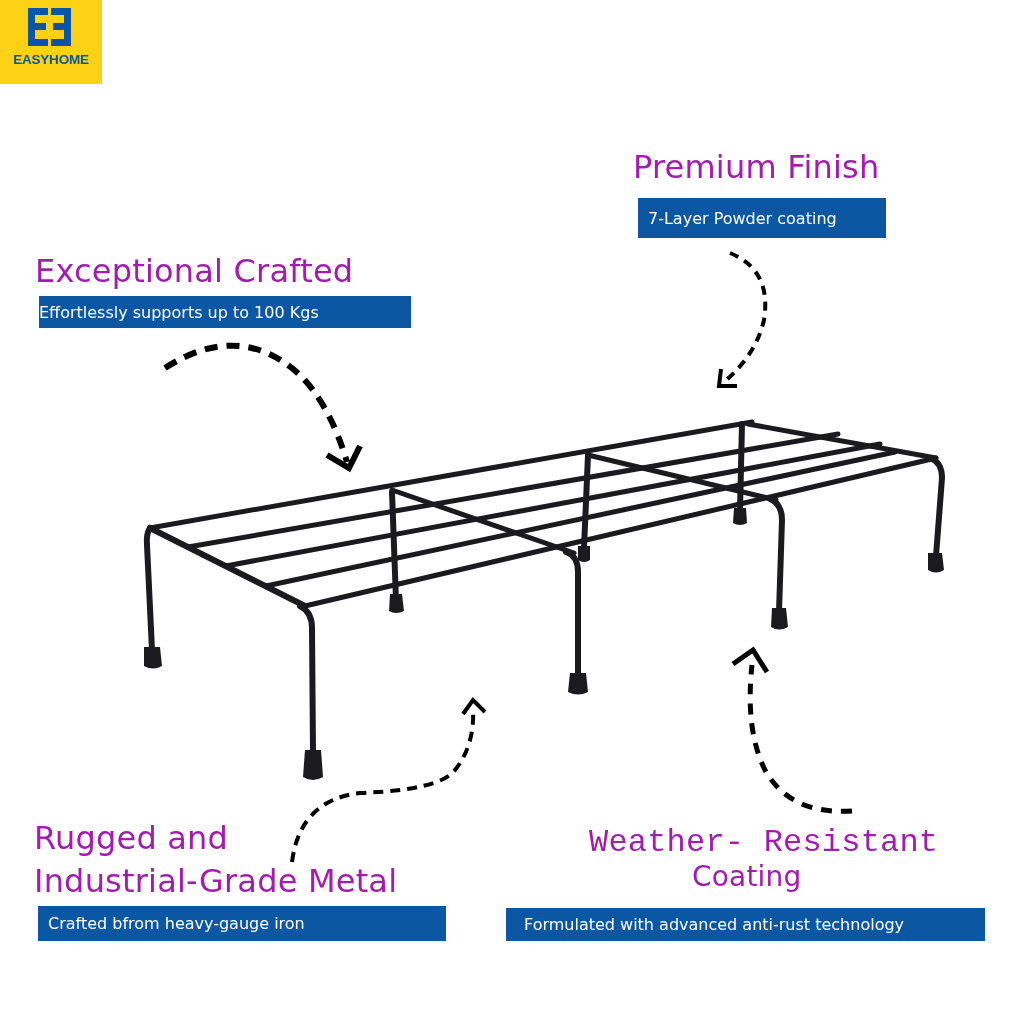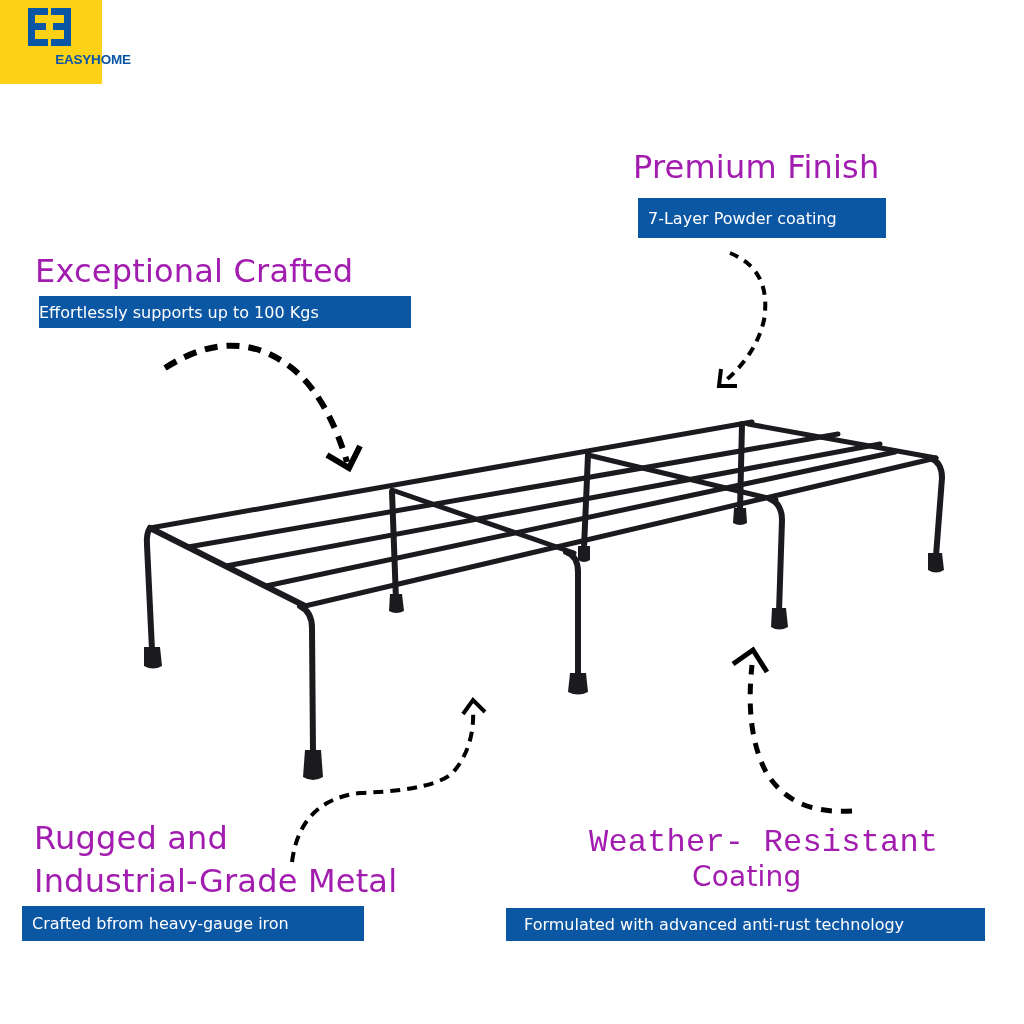--- a/index.html
+++ b/index.html
@@ -9,21 +9,21 @@
       font-family: "DejaVu Sans", "Liberation Sans", sans-serif;
     }
     .logo {
       position: absolute; left: 0; top: 0; width: 102px; height: 84px;
       background: #fcd116;
     }
     .logo svg { position: absolute; left: 28px; top: 8px; }
     .logo .brand {
       position: absolute; left: 0; width: 102px; top: 52px; text-align: center;
       font-family: "Liberation Sans", sans-serif; font-weight: 700;
-      font-size: 13.5px; color: #0a56a6; letter-spacing: -0.2px; margin-left: 42px;
+      font-size: 13.5px; color: #0a56a6; letter-spacing: -0.2px;
     }
     .heading {
       position: absolute; color: #a21caf; font-weight: 500;
       font-family: "DejaVu Sans", sans-serif; white-space: nowrap;
       letter-spacing: 0.2px;
     }
     .tag {
       position: absolute; background: #0b57a4; color: #ffffff;
       font-family: "DejaVu Sans", sans-serif; white-space: nowrap;
       box-sizing: border-box; display: flex; align-items: center;
@@ -113,21 +113,21 @@
   <span>7-Layer Powder coating</span>
 </div>
 
 <div class="heading" style="left:35px; top:252px; font-size:32px;">Exceptional Crafted</div>
 <div class="tag" style="left:39px; top:296px; width:372px; height:32px; font-size:16px;">
   <span>Effortlessly supports up to 100 Kgs</span>
 </div>
 
 <div class="heading" style="left:34px; top:819px; font-size:32px;text-align:center;">Rugged and</div>
 <div class="heading" style="left:34px; top:862px; font-size:32px;">Industrial-Grade Metal</div>
-<div class="tag" style="left:22px; top:906px; width:342px; height:35px; padding-left:10px; font-size:16px;">
+<div class="tag" style="left:38px; top:906px; width:408px; height:35px; padding-left:10px; font-size:16px;">
   <span>Crafted bfrom heavy-gauge iron</span>
 </div>
 
 <div class="heading" style="left:589px; top:824px; font-size:32px;font-family:Liberation Mono, monospace;">Weather- Resistant</div>
 <div class="heading" style="left:674px; top:860px; font-size:28px;margin-left:18px;">Coating</div>
 <div class="tag" style="left:506px; top:908px; width:479px; height:33px; padding-left:18px; font-size:16px;">
   <span>Formulated with advanced anti-rust technology</span>
 </div>
 
 </body></html>

